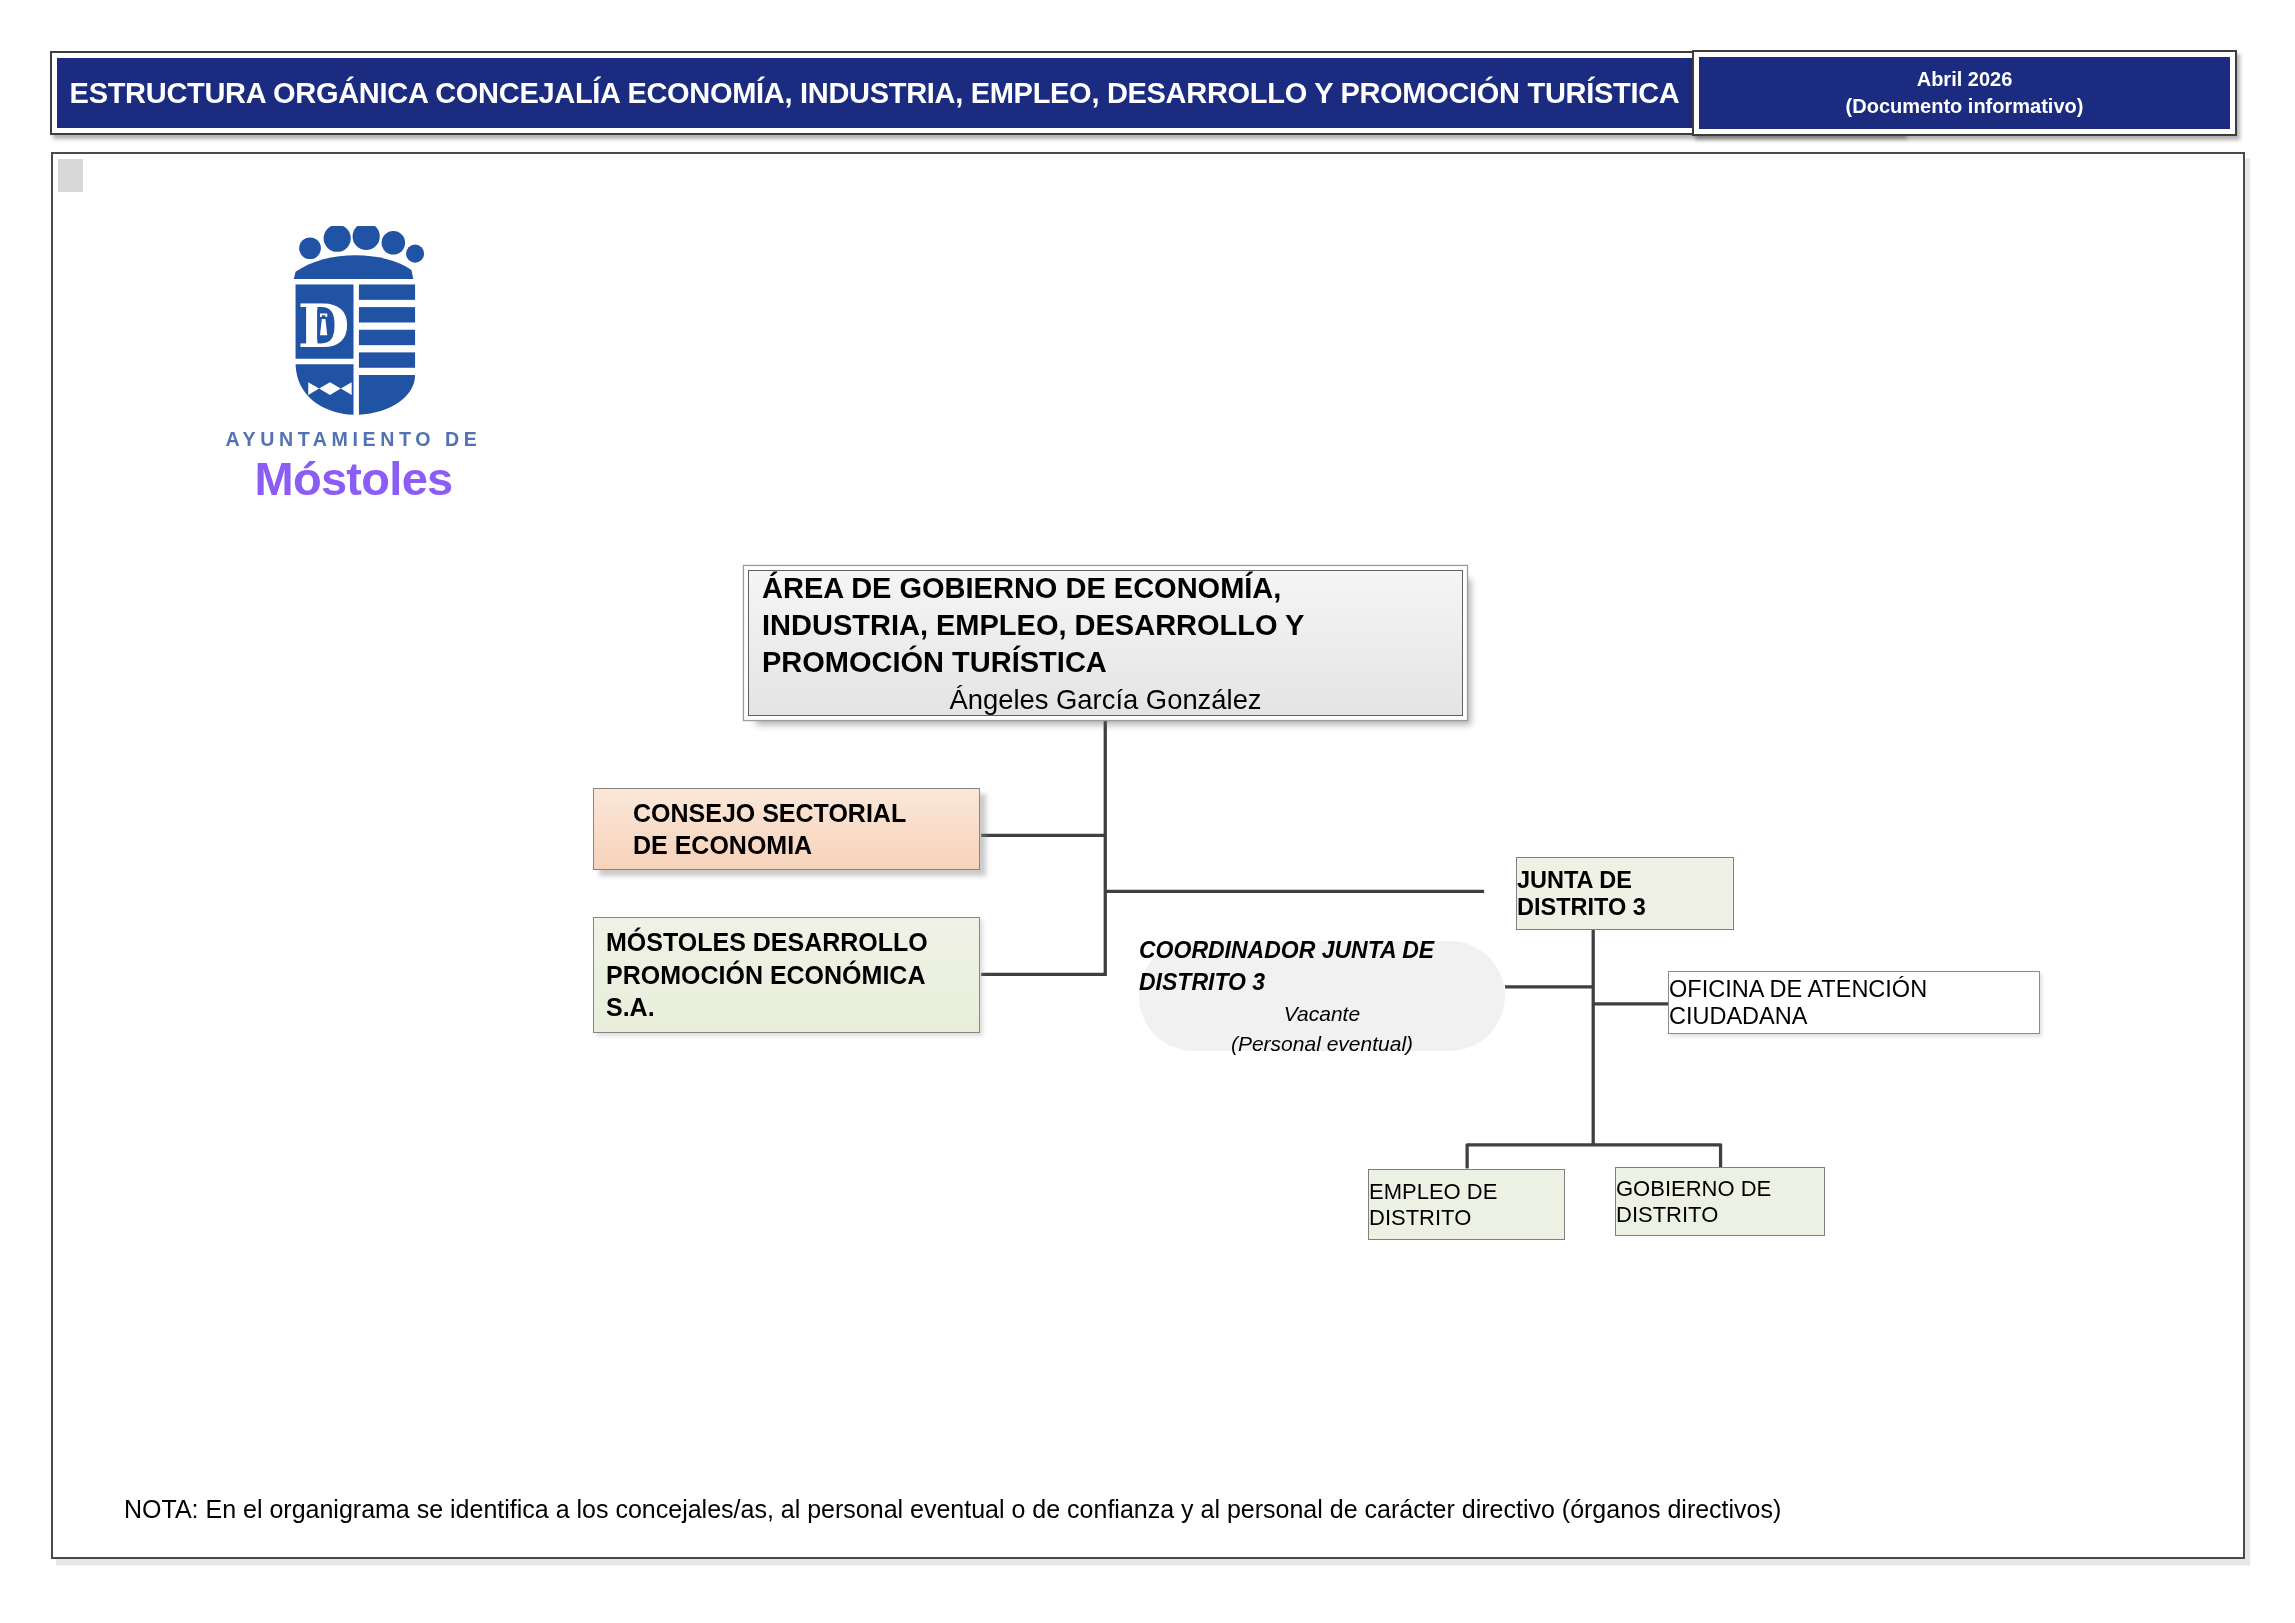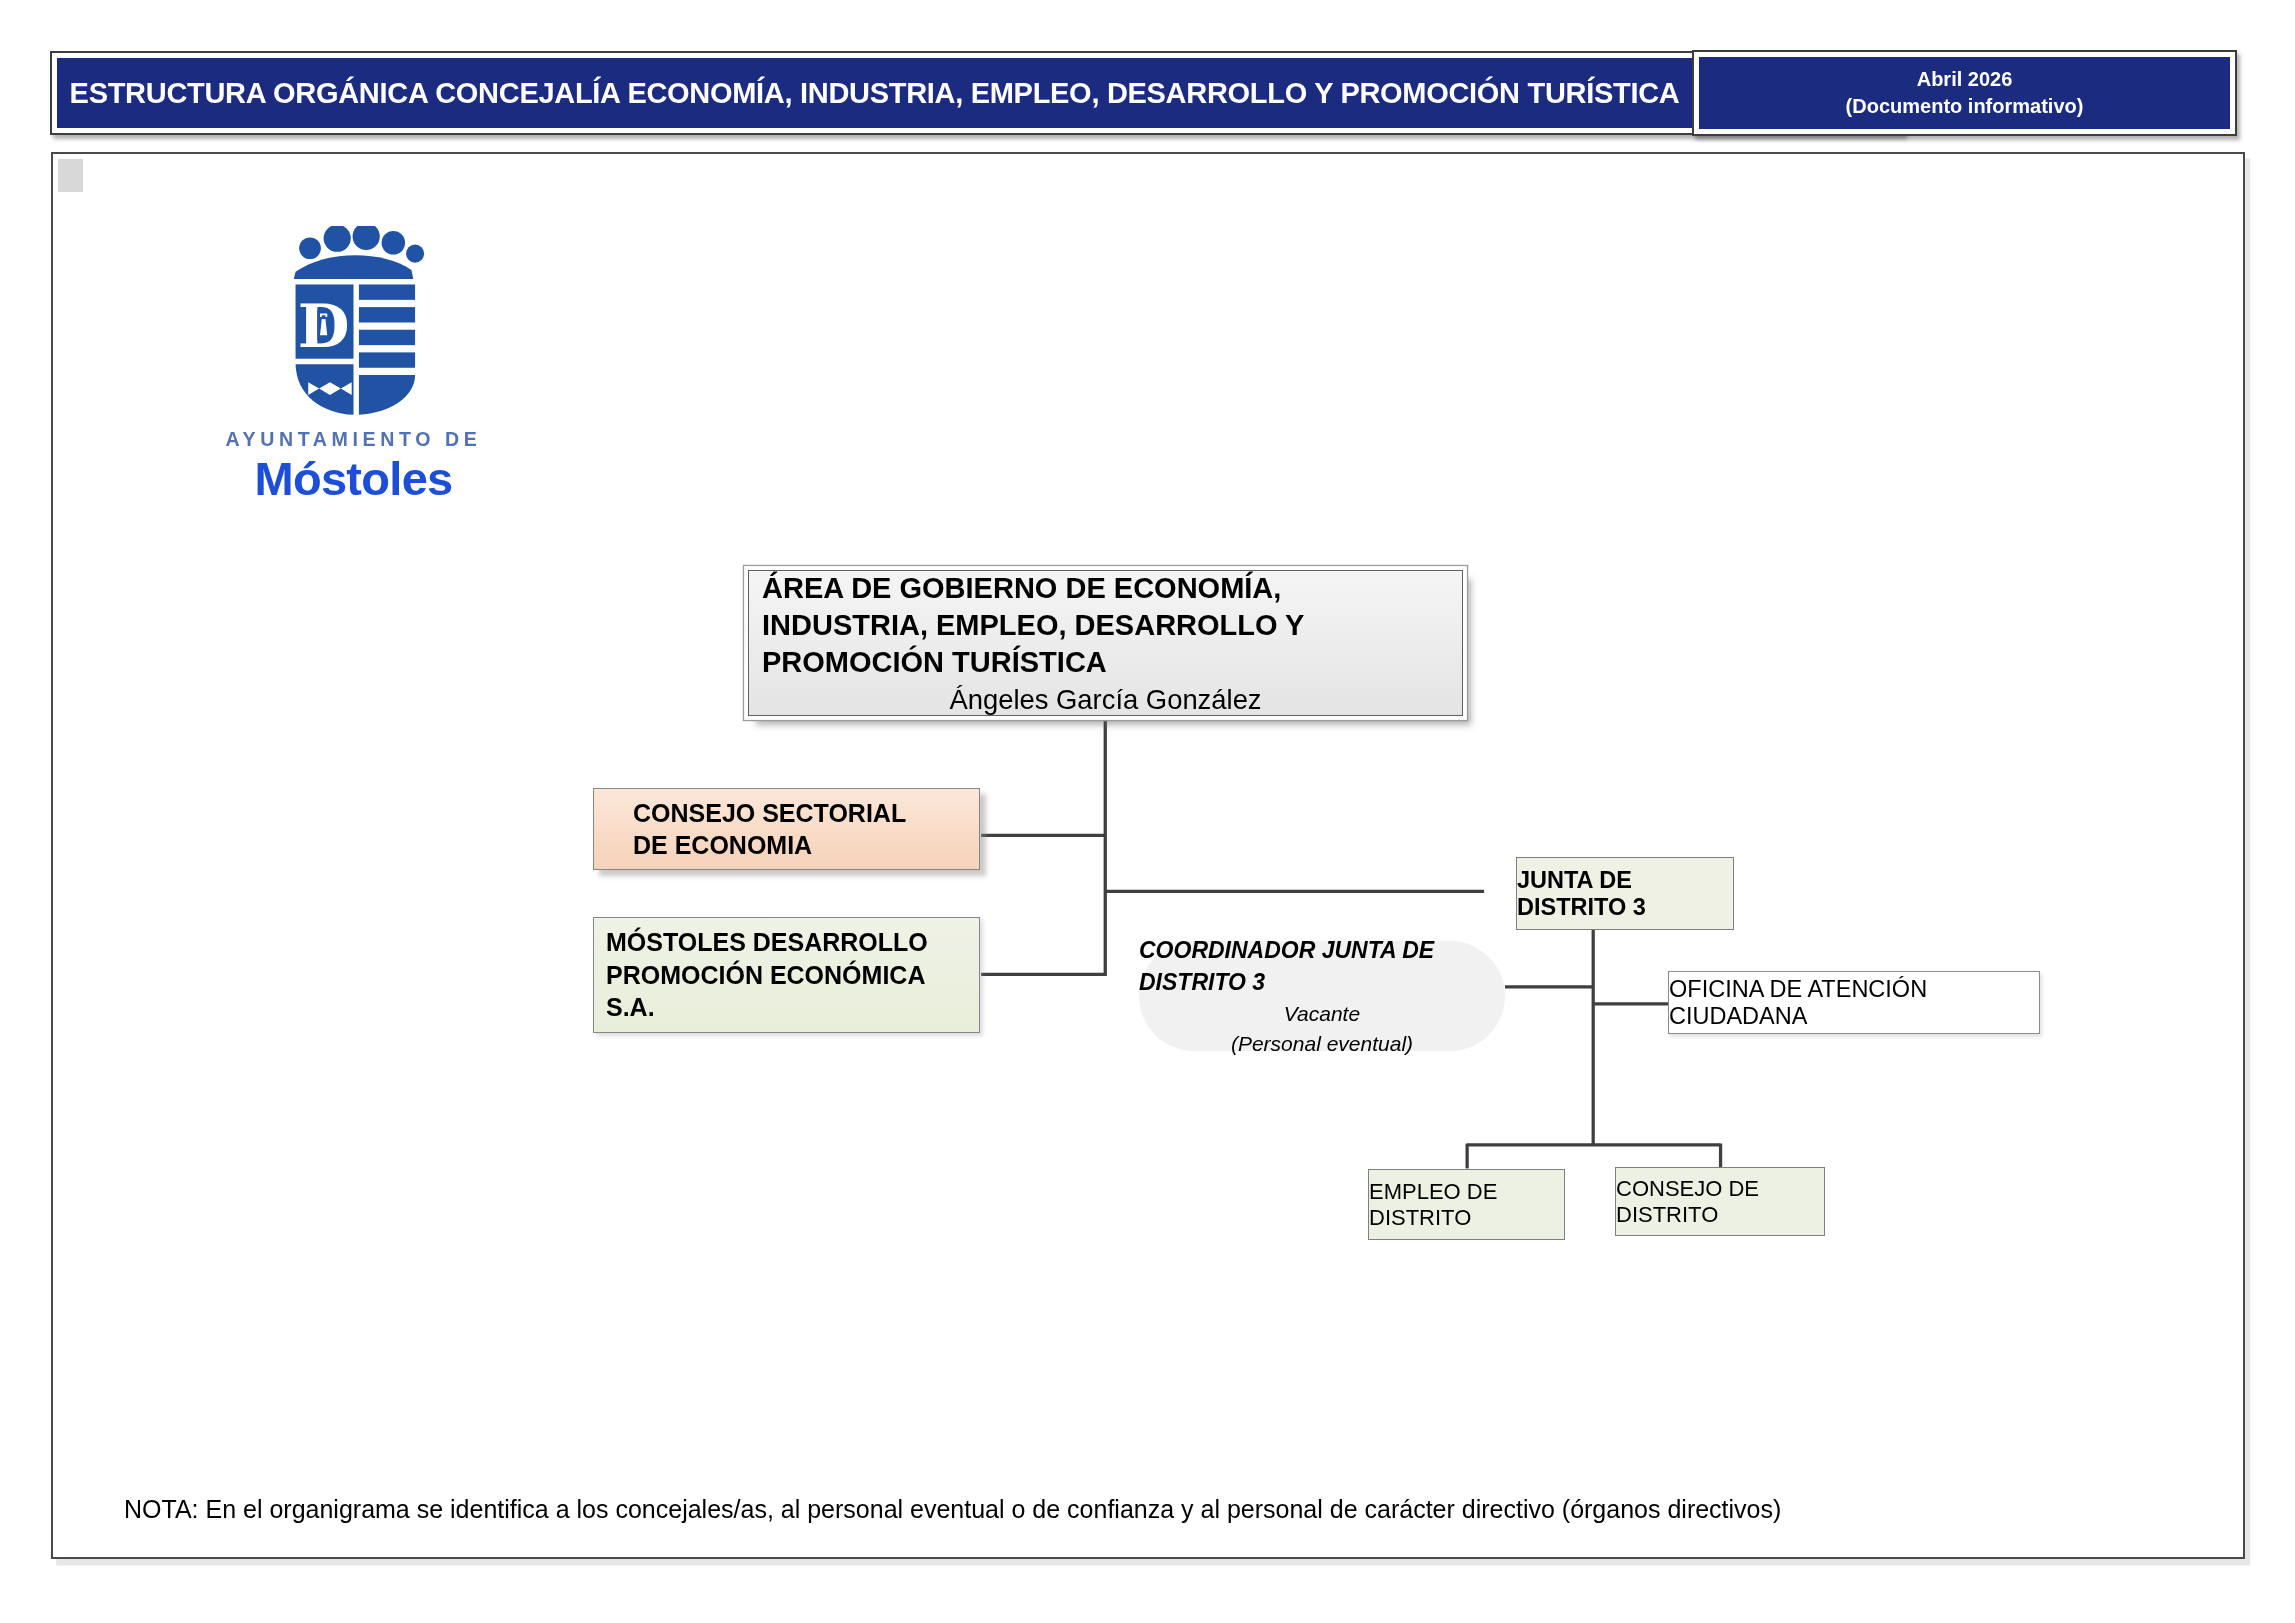--- a/index.html
+++ b/index.html
@@ -28,21 +28,21 @@
     box-shadow:5.2px 6.5px 0 #e7e7e7;
   }
   .corner-sq{position:absolute;left:5.2px;top:5.2px;width:25px;height:33px;background:#d8d8d8;}
   
   .logo-wrap{position:absolute;left:170px;top:72px;width:261px;text-align:center;}
   .logo-svg{display:block;margin:0 auto;}
   .logo-sub{
     margin-top:9.1px;font-size:19.6px;letter-spacing:4.6px;color:#5272b4;
     font-weight:bold;white-space:nowrap;
   }
-  .logo-city{margin-top:0px;font-size:47px;font-weight:bold;color:#1d4ed8;letter-spacing:-0.7px;}
+  .logo-city{margin-top:0px;font-size:47px;font-weight:bold;color:#8b5cf6;letter-spacing:-0.7px;}
   
   .obox{position:absolute;box-sizing:border-box;display:flex;flex-direction:column;justify-content:center;align-items:center;}
   .area-box{
     left:695px;top:416px;width:715px;height:146px;
     background:linear-gradient(180deg,#f5f5f5 0%,#e4e4e4 100%);
     border:1.3px solid #5f5f5f;
     box-shadow:0 0 0 3.9px #ffffff,0 0 0 5.2px #9c9c9c,7.8px 9.1px 6.5px rgba(90,90,90,0.45);
   }
   .area-box .t{font-weight:bold;font-size:29px;line-height:1.27;padding:0 13px;}
   .area-box .p{font-size:27.4px;margin-top:2.6px;}
@@ -200,19 +200,19 @@
 
   <div class="obox oficina-box">
     <div>OFICINA DE ATENCIÓN CIUDADANA</div>
   </div>
 
   <div class="obox pleno-box">
     <div>EMPLEO DE DISTRITO</div>
   </div>
 
   <div class="obox consejo-d-box">
-    <div>CONSEJO DE DISTRITO</div>
+    <div>GOBIERNO DE DISTRITO</div>
   </div>
 
   <div class="note">NOTA: En el organigrama se identifica a los concejales/as, al personal eventual o de confianza y al personal de carácter directivo (órganos directivos)</div>
 
 </div>
 
 
 </body></html>

